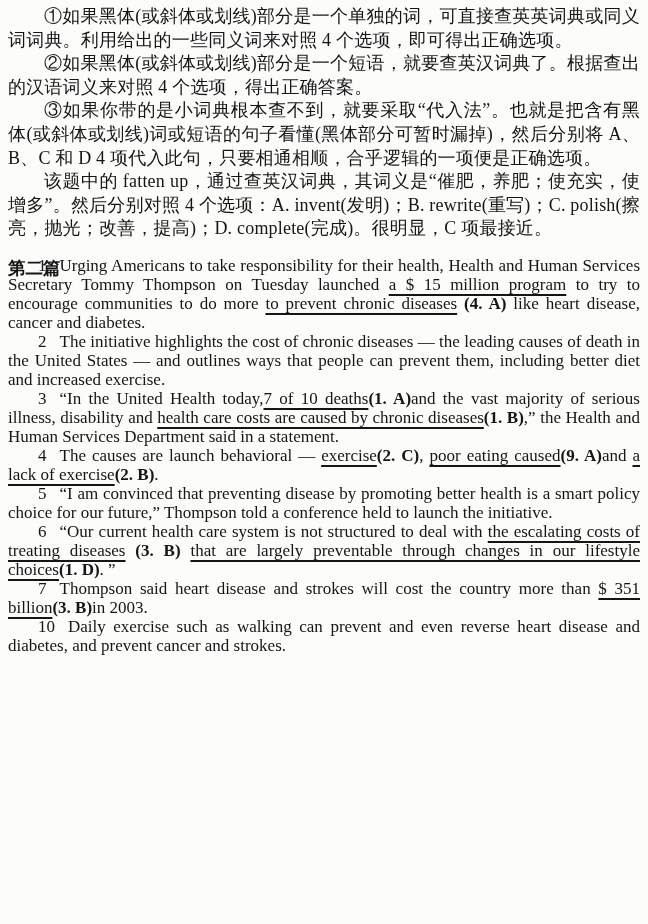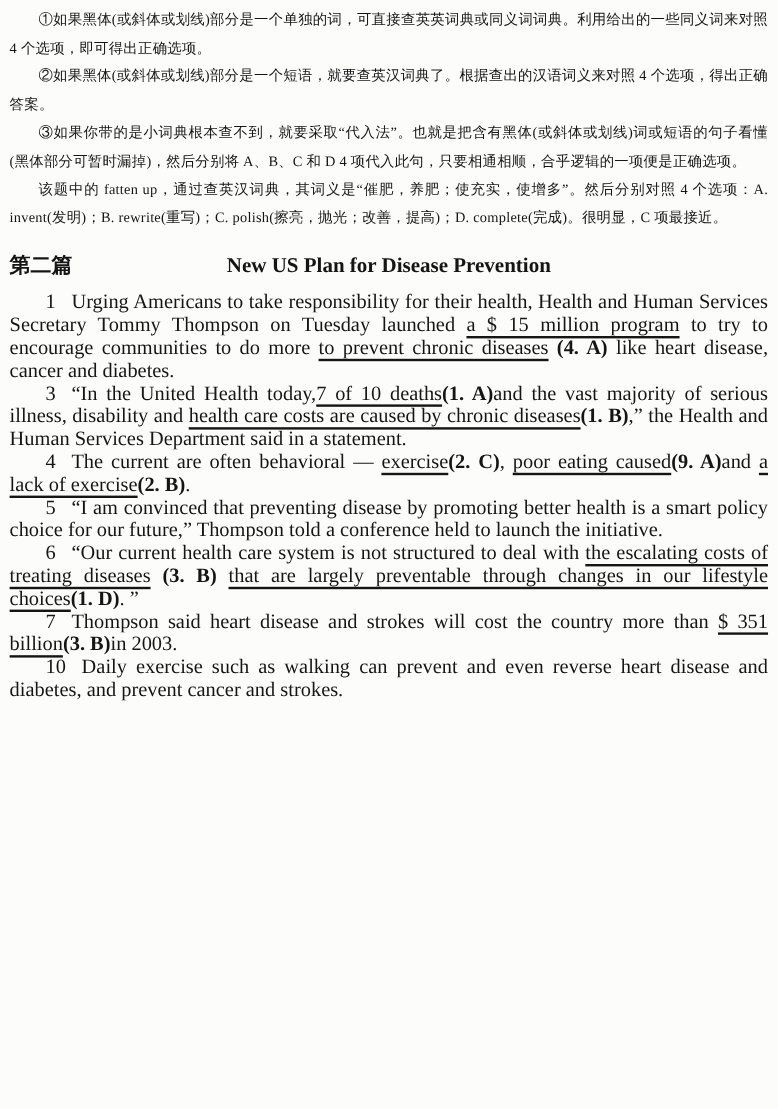--- a/index.html
+++ b/index.html
@@ -14,21 +14,21 @@
     font-family: "Liberation Serif", "DejaVu Serif", serif;
     overflow: hidden;
   }
   .page {
     padding: 5px 8px 0 8px;
     box-sizing: border-box;
   }
   
   .intro p {
     margin: 0;
-    font-size: 12px;
+    font-size: 18px;
     line-height: 23.6px;
     text-align: justify;
     text-indent: 2em;
     letter-spacing: 0.2px;
   }
   
   .heading {
     position: relative;
     margin: 15px 0 9px 0;
     text-align: center;
@@ -68,26 +68,26 @@
 
   <section class="intro">
       <p><span>①如果黑体(或斜体或划线)部分是一个单独的词，可直接查英英词典或同义词词典。利用给出的一些同义词来对照 4 个选项，即可得出正确选项。</span></p>
       <p><span>②如果黑体(或斜体或划线)部分是一个短语，就要查英汉词典了。根据查出的汉语词义来对照 4 个选项，得出正确答案。</span></p>
       <p><span>③如果你带的是小词典根本查不到，就要采取“代入法”。也就是把含有黑体(或斜体或划线)词或短语的句子看懂(黑体部分可暂时漏掉)，然后分别将 A、B、C 和 D 4 项代入此句，只要相通相顺，合乎逻辑的一项便是正确选项。</span></p>
       <p><span>该题中的 fatten up，通过查英汉词典，其词义是“催肥，养肥；使充实，使增多”。然后分别对照 4 个选项：A. invent(发明)；B. rewrite(重写)；C. polish(擦亮，抛光；改善，提高)；D. complete(完成)。很明显，C 项最接近。</span></p>
     </section>
 
   <div class="heading">
     <span class="label">第二篇</span>
-    <span class="title">New US Plan for Disease Prevention</span>
   </div>
 
   <section class="passage">
       <p><span class="num">1</span><span>Urging Americans to take responsibility for their health, Health and Human Services Secretary Tommy Thompson on Tuesday launched </span><span class="u">a $ 15 million program</span><span> to try to encourage communities to do more </span><span class="u">to prevent chronic diseases</span><span class="b"> (4. A) </span><span>like heart disease, cancer and diabetes.</span></p>
+      <p><span class="num">2</span><span>The initiative highlights the cost of chronic diseases — the leading causes of death in the United States — and outlines ways that people can prevent them, including better diet and increased exercise.</span></p>
       <p><span class="num">3</span><span>“In the United Health today,</span><span class="u">7 of 10 deaths</span><span class="b">(1. A)</span><span>and the vast majority of serious illness, disability and </span><span class="u">health care costs are caused by chronic diseases</span><span class="b">(1. B)</span><span>,” the Health and Human Services Department said in a statement.</span></p>
-      <p><span class="num">4</span><span>The current are often behavioral — </span><span class="u">exercise</span><span class="b">(2. C)</span><span>, </span><span class="u">poor eating caused</span><span class="b">(9. A)</span><span>and </span><span class="u">a lack of exercise</span><span class="b">(2. B)</span><span>.</span></p>
+      <p><span class="num">4</span><span>The causes are launch behavioral — </span><span class="u">exercise</span><span class="b">(2. C)</span><span>, </span><span class="u">poor eating caused</span><span class="b">(9. A)</span><span>and </span><span class="u">a lack of exercise</span><span class="b">(2. B)</span><span>.</span></p>
       <p><span class="num">5</span><span>“I am convinced that preventing disease by promoting better health is a smart policy choice for our future,” Thompson told a conference held to launch the initiative.</span></p>
       <p><span class="num">6</span><span>“Our current health care system is not structured to deal with </span><span class="u">the escalating costs of treating diseases</span><span class="b"> (3. B) </span><span class="u">that are largely preventable through changes in our lifestyle choices</span><span class="b">(1. D)</span><span>. ”</span></p>
       <p><span class="num">7</span><span>Thompson said heart disease and strokes will cost the country more than </span><span class="u">$ 351 billion</span><span class="b">(3. B)</span><span>in 2003.</span></p>
       <p><span class="num">10</span><span>Daily exercise such as walking can prevent and even reverse heart disease and diabetes, and prevent cancer and strokes.</span></p>
     </section>
 
 </div>
 
 </body></html>

